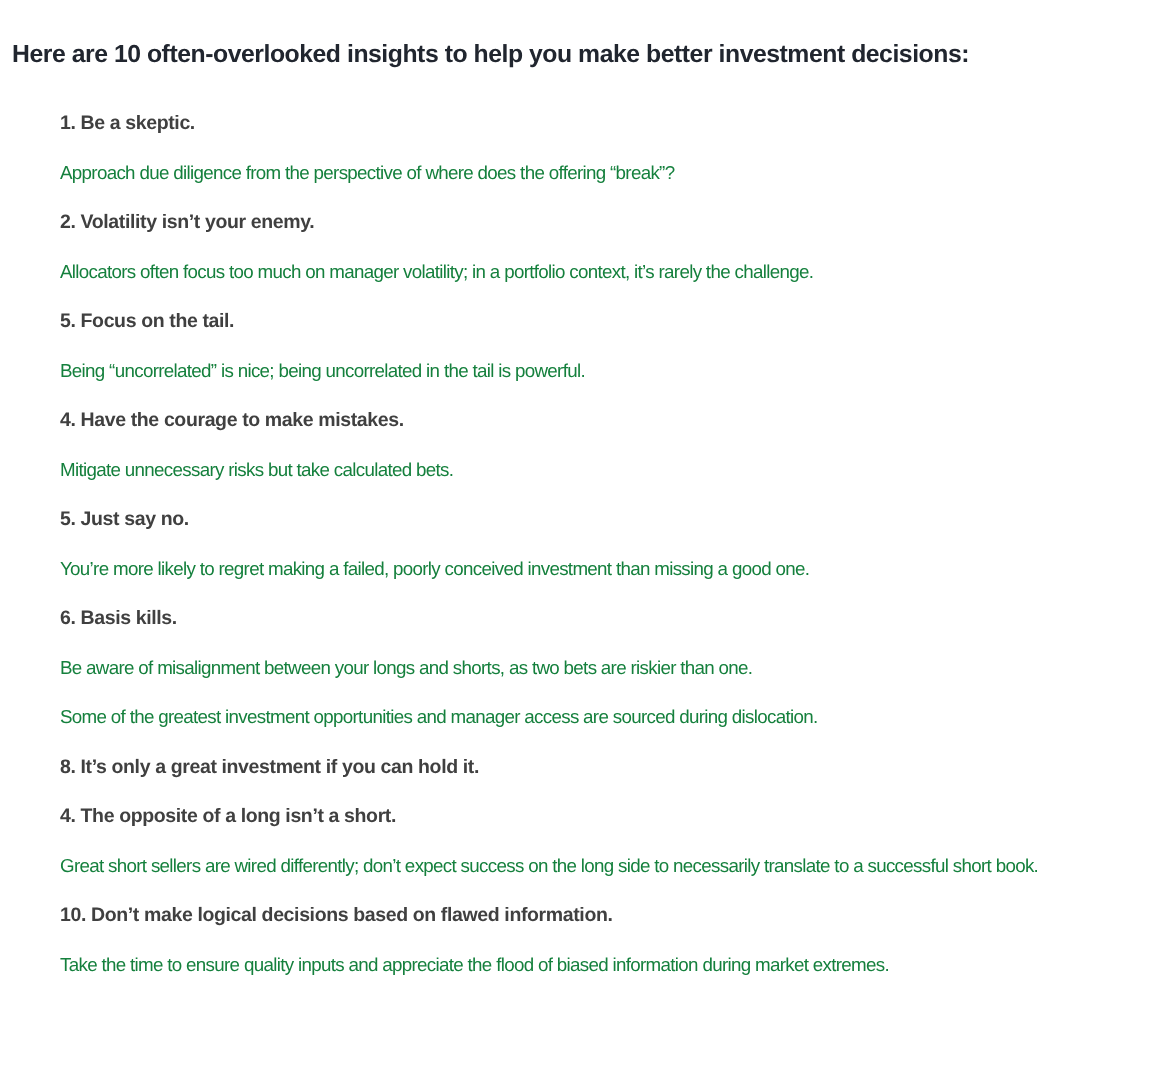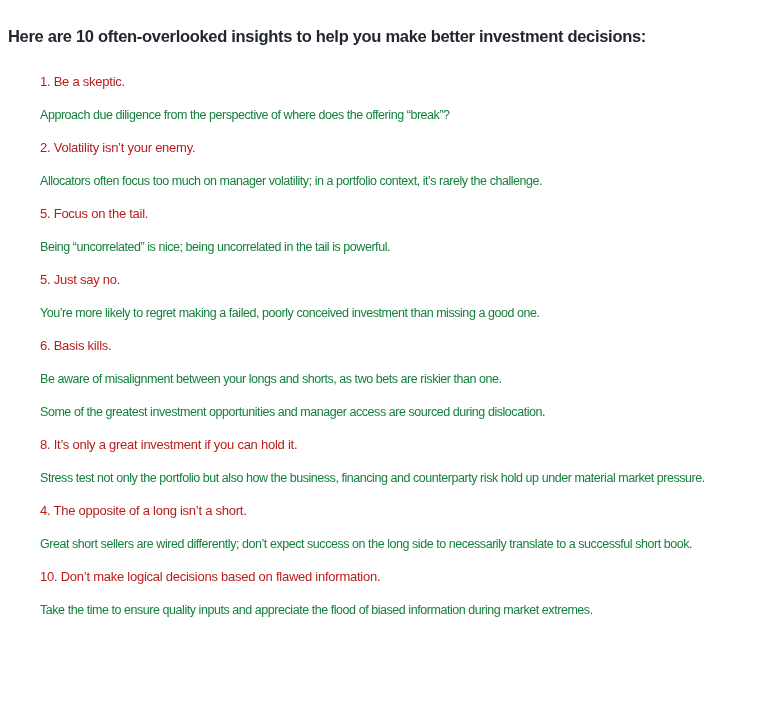--- a/index.html
+++ b/index.html
@@ -24,24 +24,24 @@
     letter-spacing: -0.3px;
     color: #21262f;
     margin: 0 0 21px 0;
     white-space: nowrap;
   }
   .insight-list {
     padding-left: 32px;
   }
   .item-title {
     font-size: 13px;
-    font-weight: 400;
+    font-weight: 700;
     line-height: 26px;
     letter-spacing: -0.25px;
-    color: #b91c1c;
+    color: #404040;
     margin: 0 0 7px 0;
     white-space: nowrap;
   }
   .item-body {
     font-size: 12.5px;
     font-weight: 400;
     line-height: 26px;
     letter-spacing: -0.45px;
     color: #15803d;
     margin: 0 0 7px 0;
@@ -68,38 +68,41 @@
   <div class="insight-item">
     <p class="item-title">2. Volatility isn’t your enemy.</p>
     <p class="item-body">Allocators often focus too much on manager volatility; in a portfolio context, it’s rarely the challenge.</p>
   </div>
 
   <div class="insight-item">
     <p class="item-title">5. Focus on the tail.</p>
     <p class="item-body">Being “uncorrelated” is nice; being uncorrelated in the tail is powerful.</p>
   </div>
 
+  <div class="insight-item">
+    <p class="item-title">4. Have the courage to make mistakes.</p>
+    <p class="item-body">Mitigate unnecessary risks but take calculated bets.</p>
+  </div>
 
   <div class="insight-item">
     <p class="item-title">5. Just say no.</p>
     <p class="item-body">You’re more likely to regret making a failed, poorly conceived investment than missing a good one.</p>
   </div>
 
   <div class="insight-item">
     <p class="item-title">6. Basis kills.</p>
     <p class="item-body">Be aware of misalignment between your longs and shorts, as two bets are riskier than one.</p>
   </div>
 
   <div class="insight-item">
     <p class="item-body">Some of the greatest investment opportunities and manager access are sourced during dislocation.</p>
   </div>
 
   <div class="insight-item">
     <p class="item-title">8. It’s only a great investment if you can hold it.</p>
-    <p class="item-body">Stress test not only the portfolio but also how the business, financing and counterparty risk hold up under material market pressure.</p>
   </div>
 
   <div class="insight-item">
     <p class="item-title">4. The opposite of a long isn’t a short.</p>
     <p class="item-body">Great short sellers are wired differently; don’t expect success on the long side to necessarily translate to a successful short book.</p>
   </div>
 
   <div class="insight-item">
     <p class="item-title">10. Don’t make logical decisions based on flawed information.</p>
     <p class="item-body">Take the time to ensure quality inputs and appreciate the flood of biased information during market extremes.</p>

